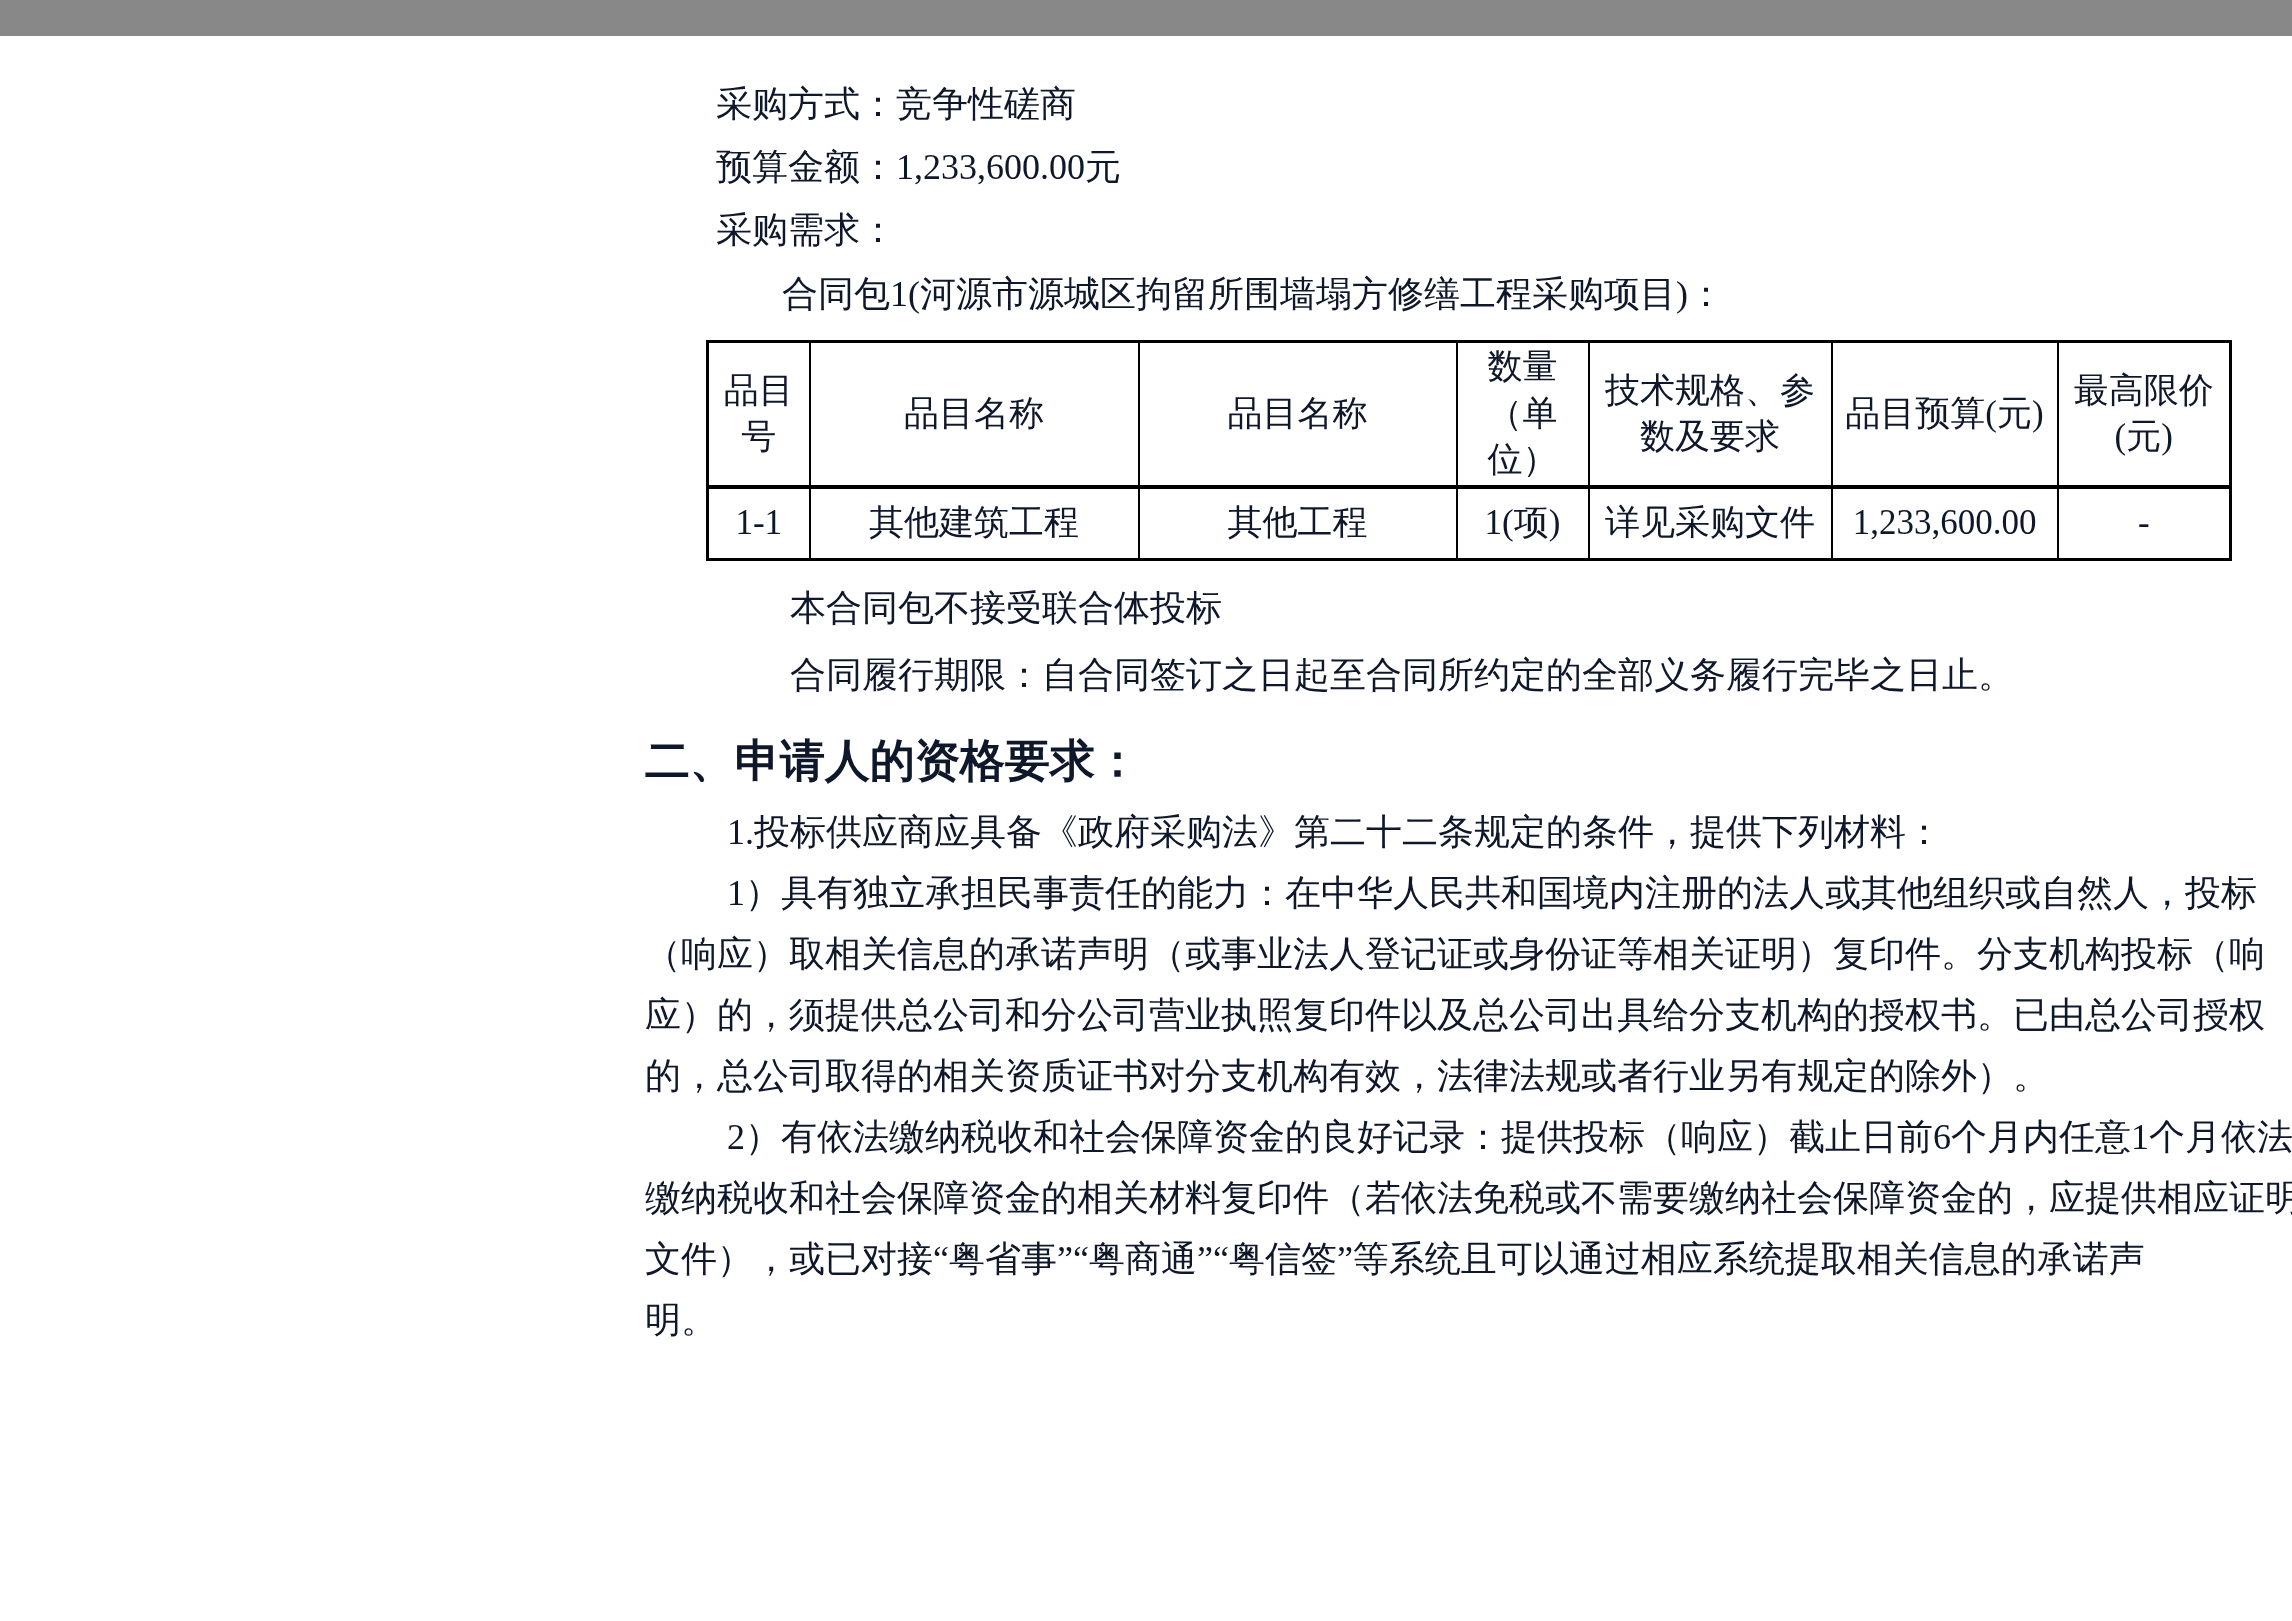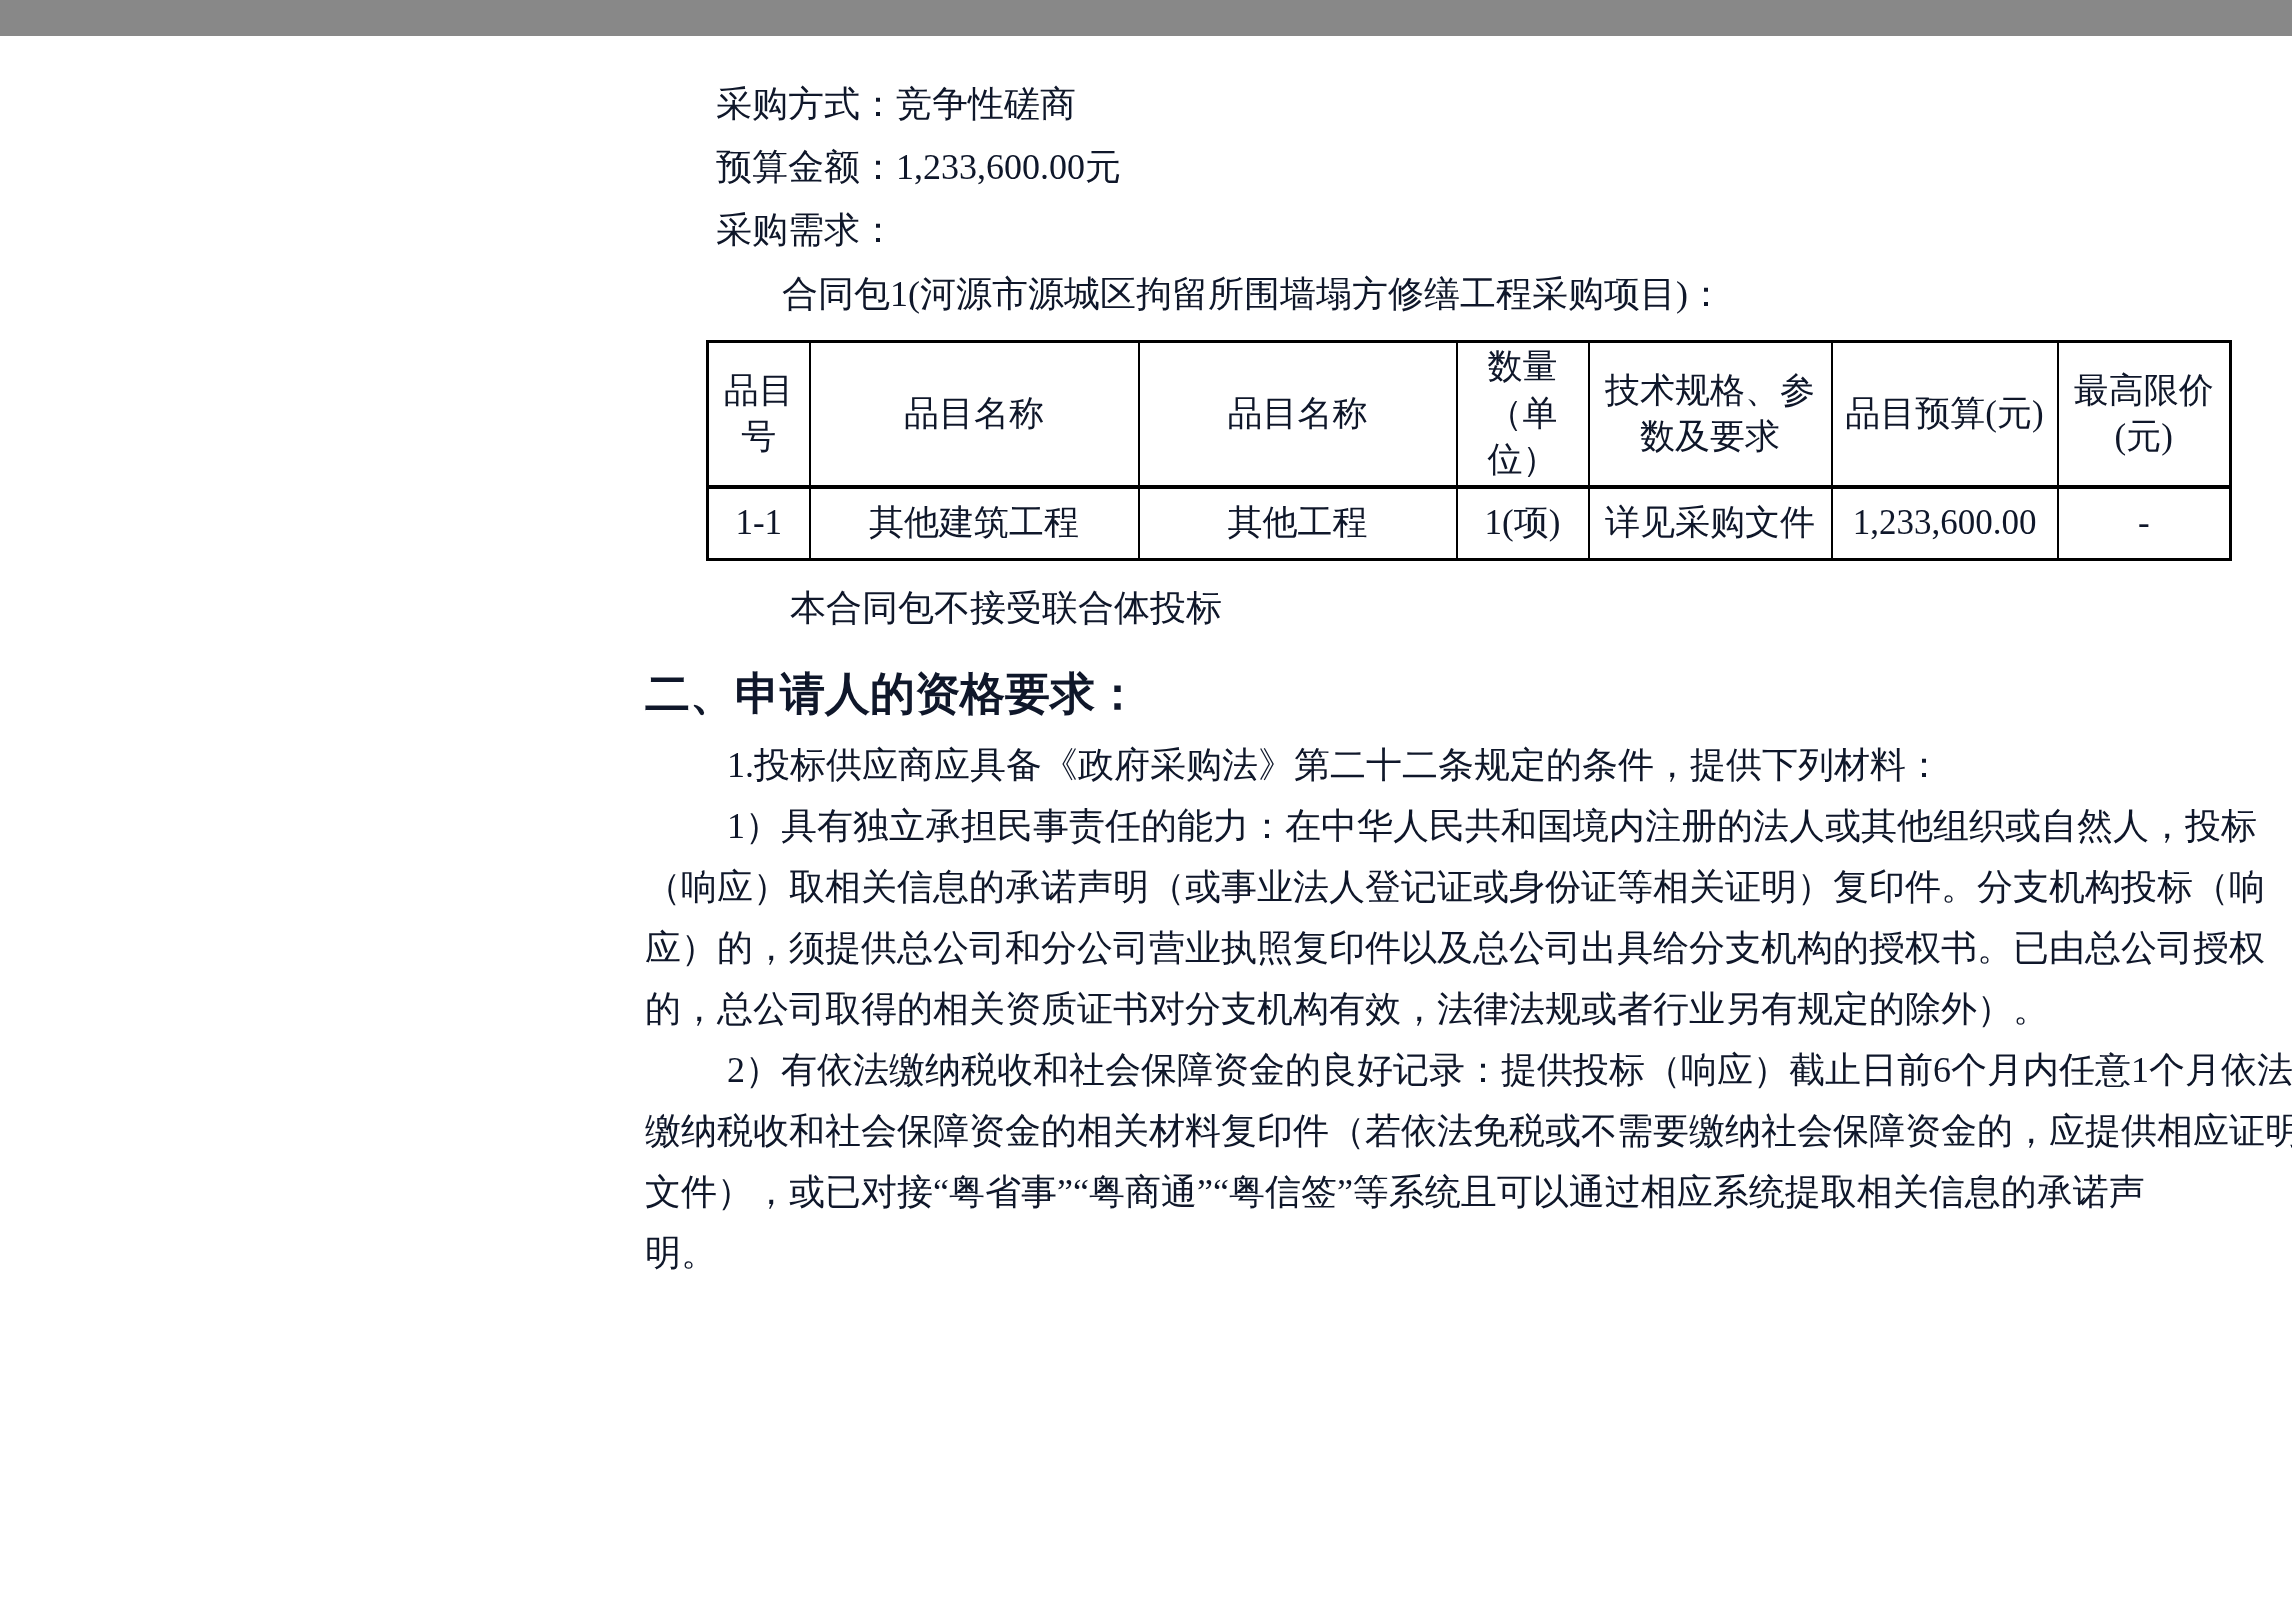--- a/index.html
+++ b/index.html
@@ -93,20 +93,21 @@
           <td>其他工程</td>
           <td>1(项)</td>
           <td>详见采购文件</td>
           <td>1,233,600.00</td>
           <td class="cell-maxprice">-</td>
         </tr>
       </tbody>
     </table>
 
     <div class="line line-c">本合同包不接受联合体投标</div>
+    <div class="line line-c">合同履行期限：自合同签订之日起至合同所约定的全部义务履行完毕之日止。</div>
 
     <div class="line heading">二、申请人的资格要求：</div>
 
     <div class="line line-p indent2">1.投标供应商应具备《政府采购法》第二十二条规定的条件，提供下列材料：</div>
 
     <div>
       <div class="line line-p indent2">1）具有独立承担民事责任的能力：在中华人民共和国境内注册的法人或其他组织或自然人，投标</div>
       <div class="line line-p">（响应）取相关信息的承诺声明（或事业法人登记证或身份证等相关证明）复印件。分支机构投标（响</div>
       <div class="line line-p">应）的，须提供总公司和分公司营业执照复印件以及总公司出具给分支机构的授权书。已由总公司授权</div>
       <div class="line line-p">的，总公司取得的相关资质证书对分支机构有效，法律法规或者行业另有规定的除外）。</div>

